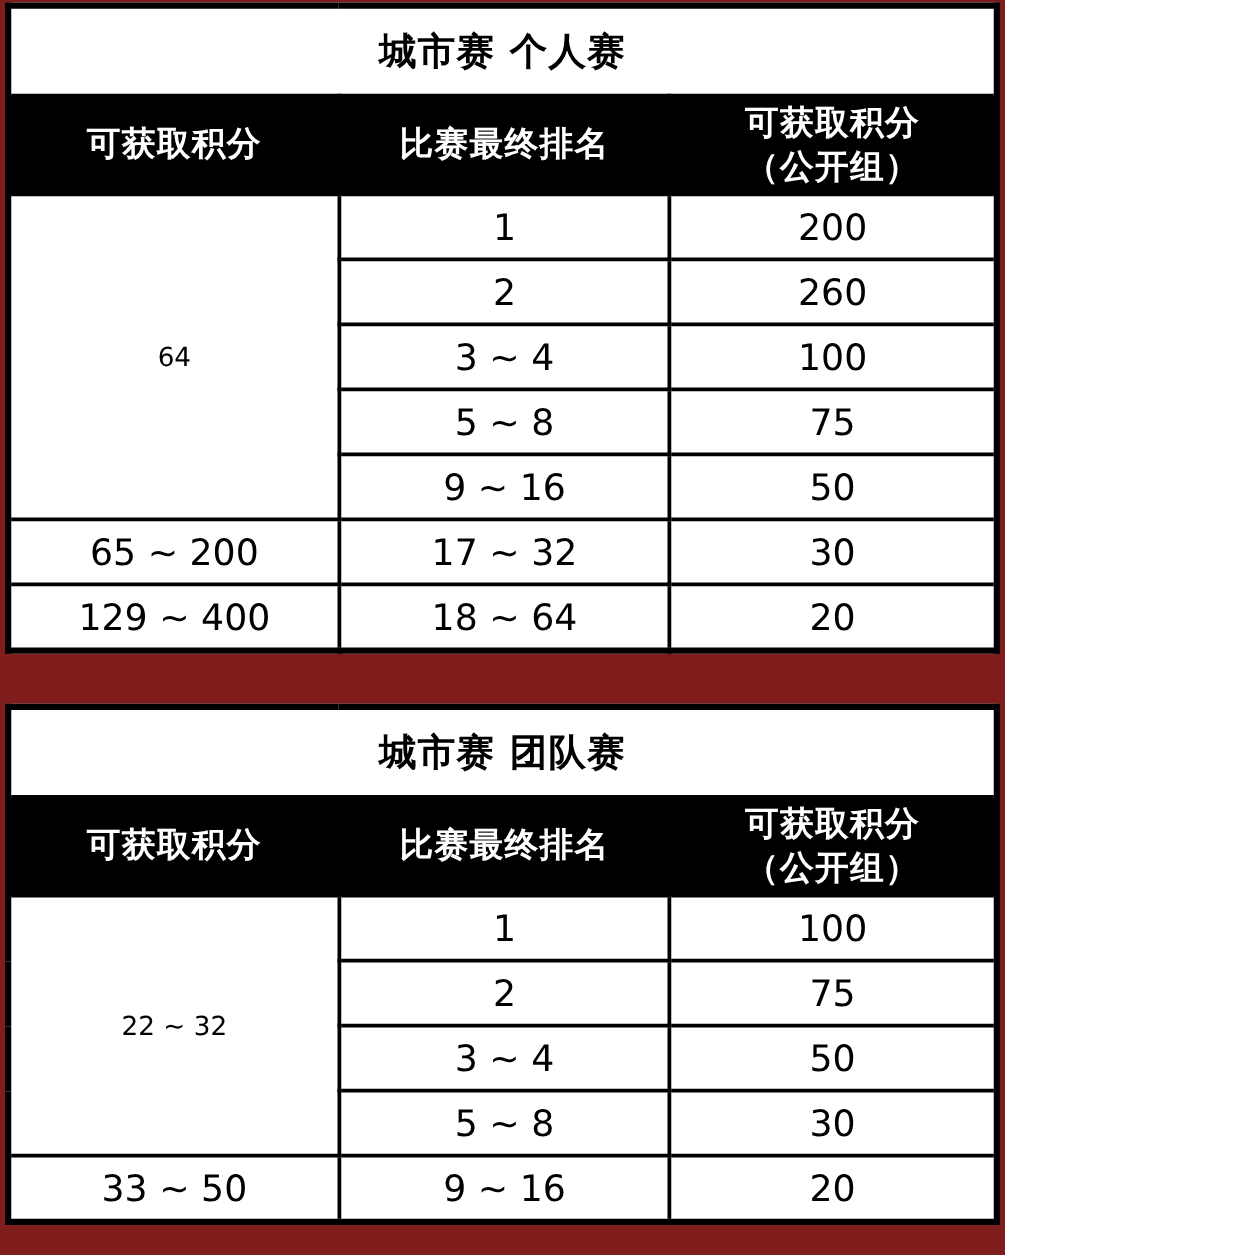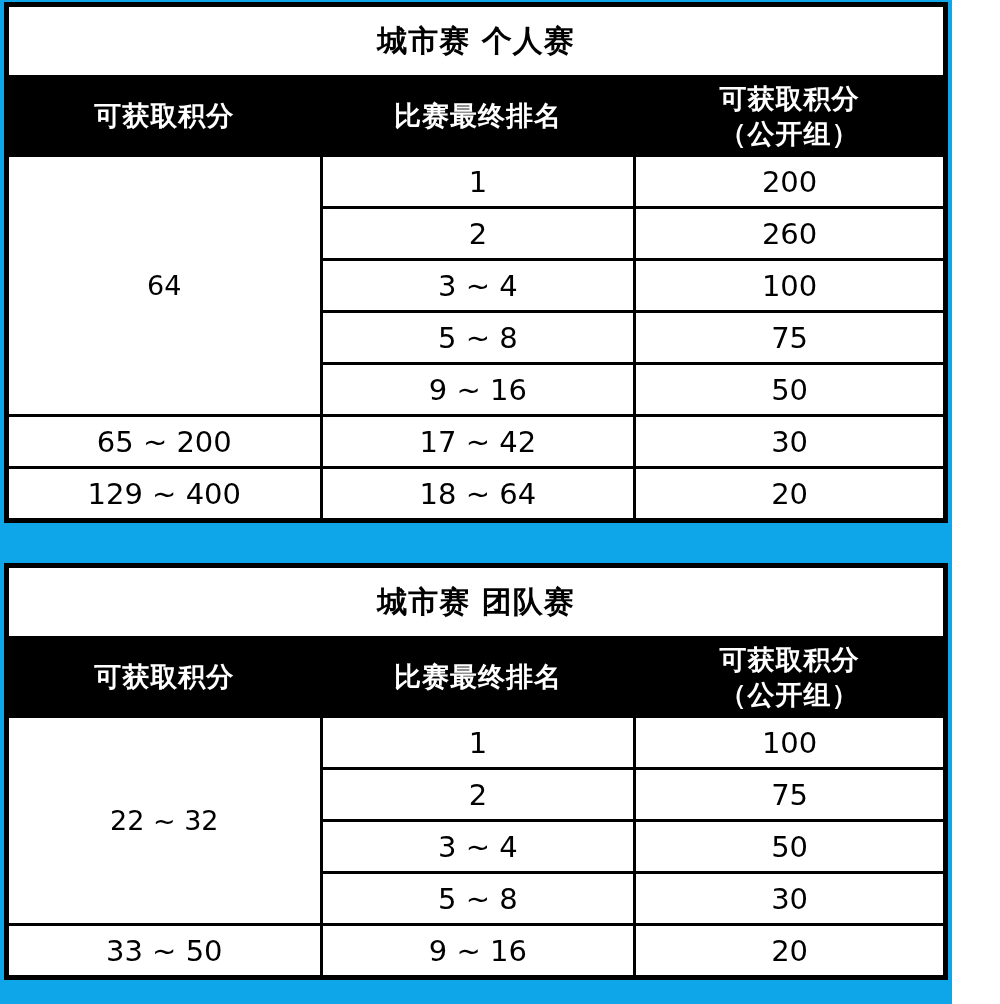--- a/index.html
+++ b/index.html
@@ -3,25 +3,25 @@
 <meta charset="utf-8">
 <style>
   html, body {
     margin: 0;
     padding: 0;
     background: #ffffff;
     font-family: "DejaVu Sans", "Liberation Sans", sans-serif;
     color: #000000;
   }
   .sheet {
-    width: 952px;
+    width: 804px;
     height: 1004px;
     box-sizing: border-box;
     padding: 2px 4px;
-    background: #0ea5e9;
+    background: #7f1d1d;
   }
   table.points-table {
     width: 100%;
     border-collapse: collapse;
     table-layout: fixed;
     border: 5px solid #000000;
     background: #ffffff;
   }
   .table-gap {
     height: 40px;
@@ -49,21 +49,21 @@
     white-space: pre-line;
     letter-spacing: 1px;
   }
   td.body-cell {
     height: 49px;
     font-size: 29px;
     font-weight: normal;
     background: #ffffff;
   }
   td.span-cell {
-    font-size: 27px;
+    font-size: 21px;
     background: #ffffff;
   }
 </style>
 </head>
 <body>
 
 <div class="sheet">
 
   <table class="points-table">
     <colgroup>
@@ -97,21 +97,21 @@
       <tr>
         <td class="body-cell">5 ~ 8</td>
         <td class="body-cell">75</td>
       </tr>
       <tr>
         <td class="body-cell">9 ~ 16</td>
         <td class="body-cell">50</td>
       </tr>
       <tr>
         <td class="body-cell">65 ~ 200</td>
-        <td class="body-cell">17 ~ 42</td>
+        <td class="body-cell">17 ~ 32</td>
         <td class="body-cell">30</td>
       </tr>
       <tr>
         <td class="body-cell">129 ~ 400</td>
         <td class="body-cell">18 ~ 64</td>
         <td class="body-cell">20</td>
       </tr>
     </tbody>
   </table>
 

